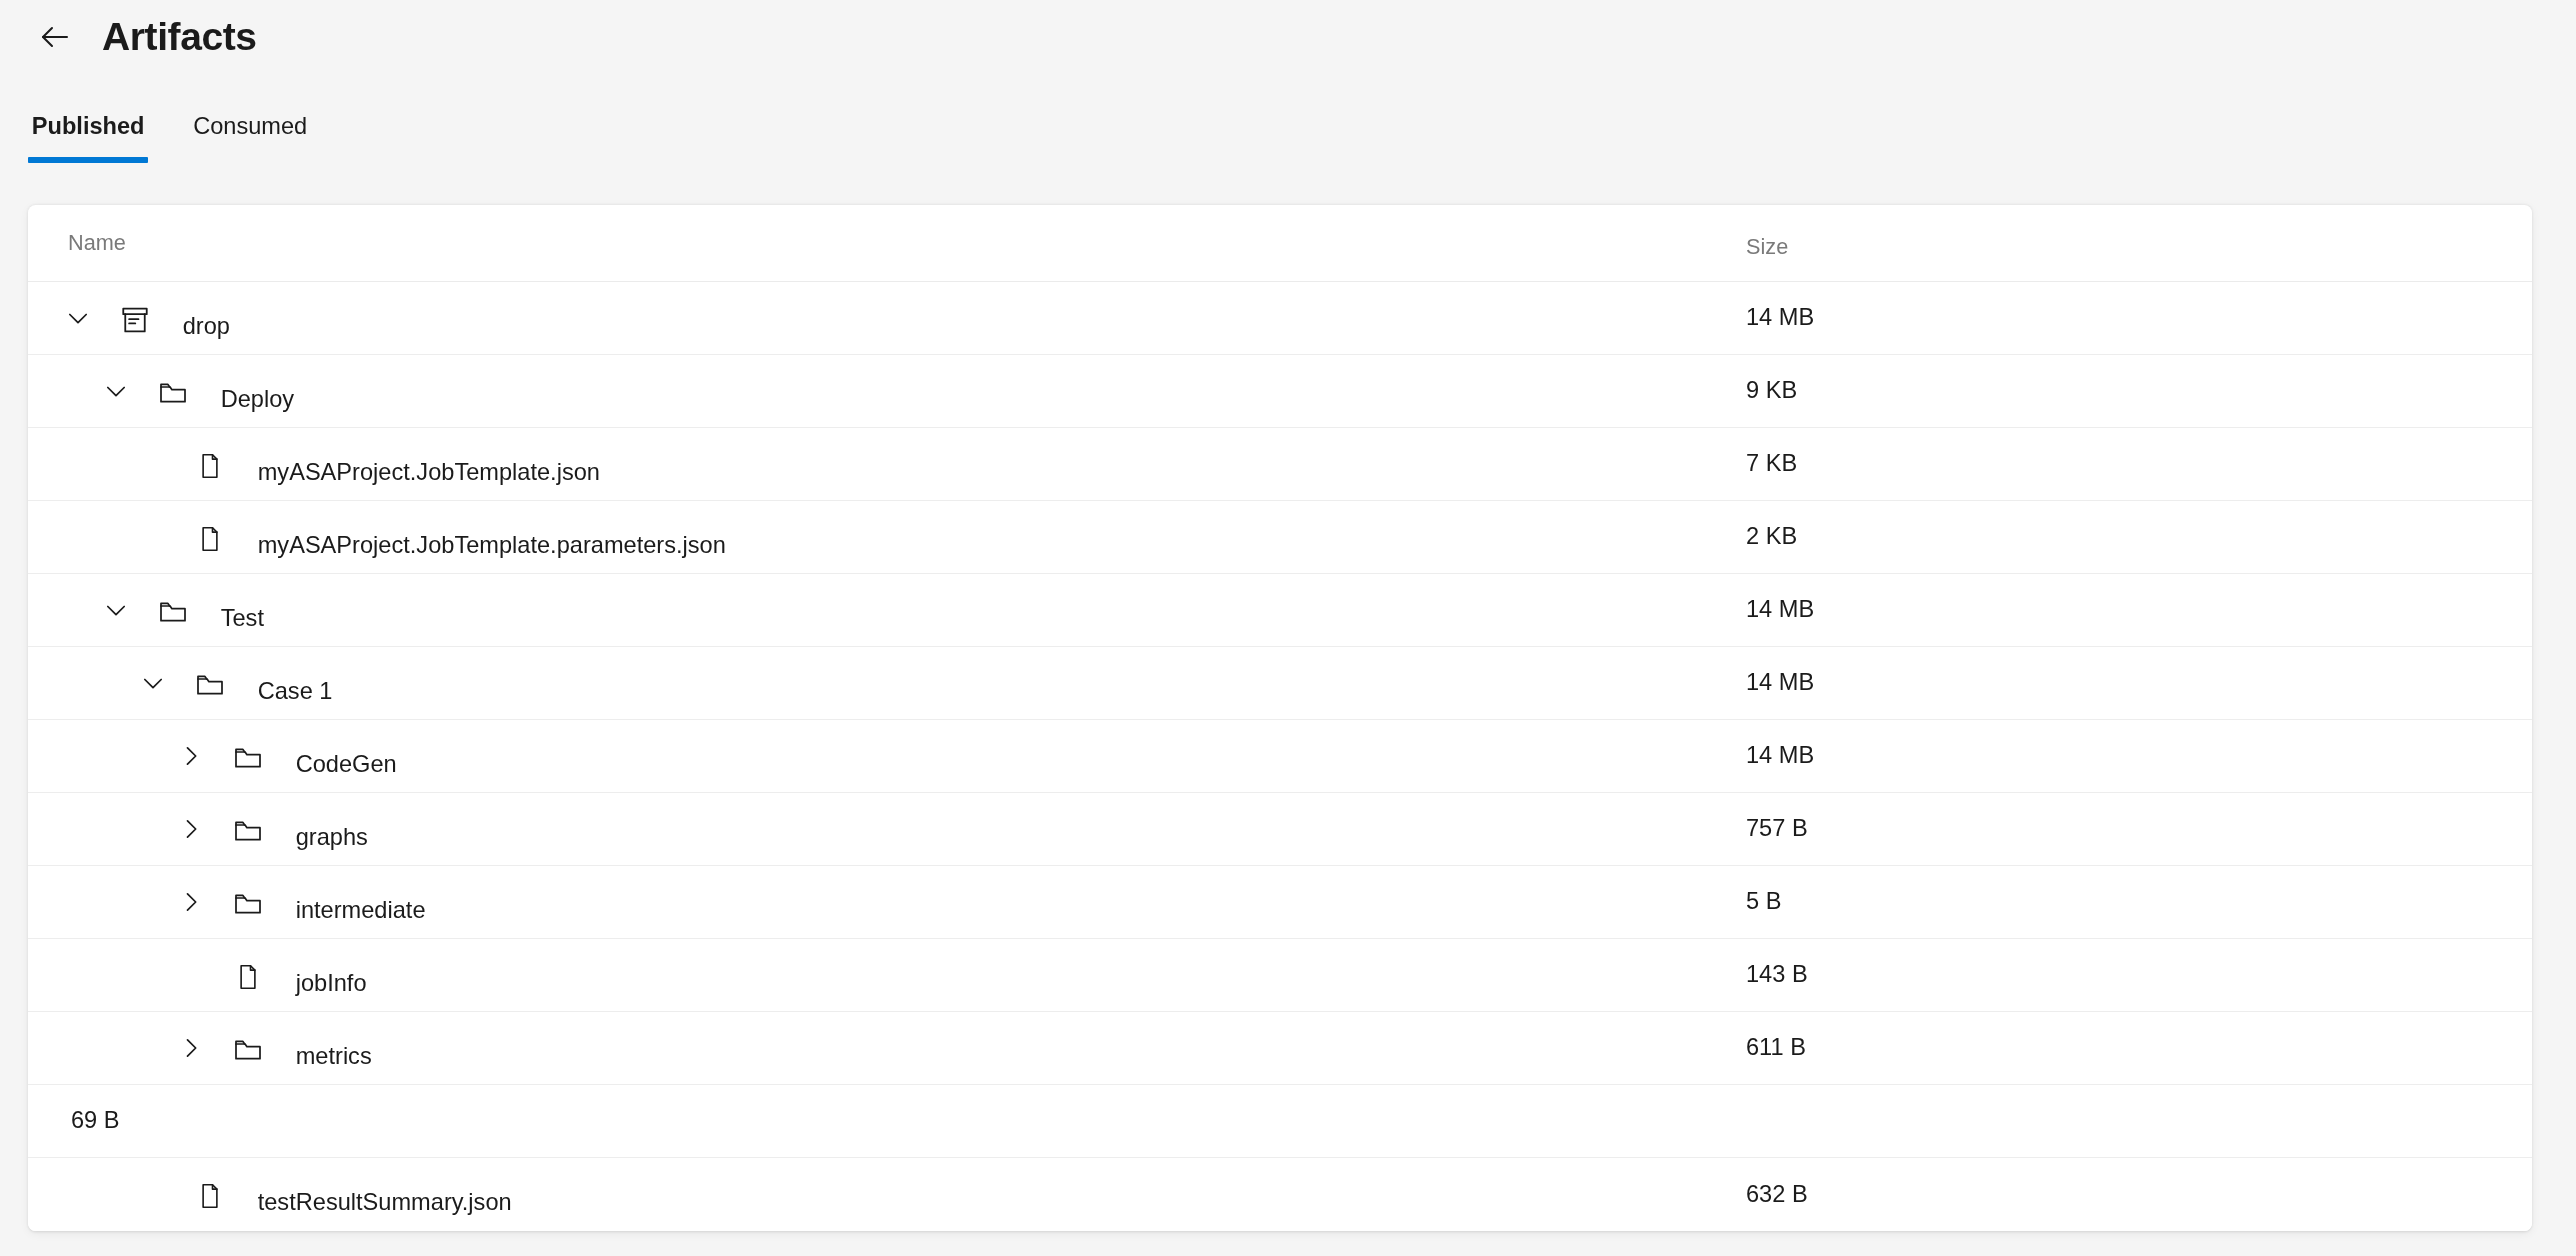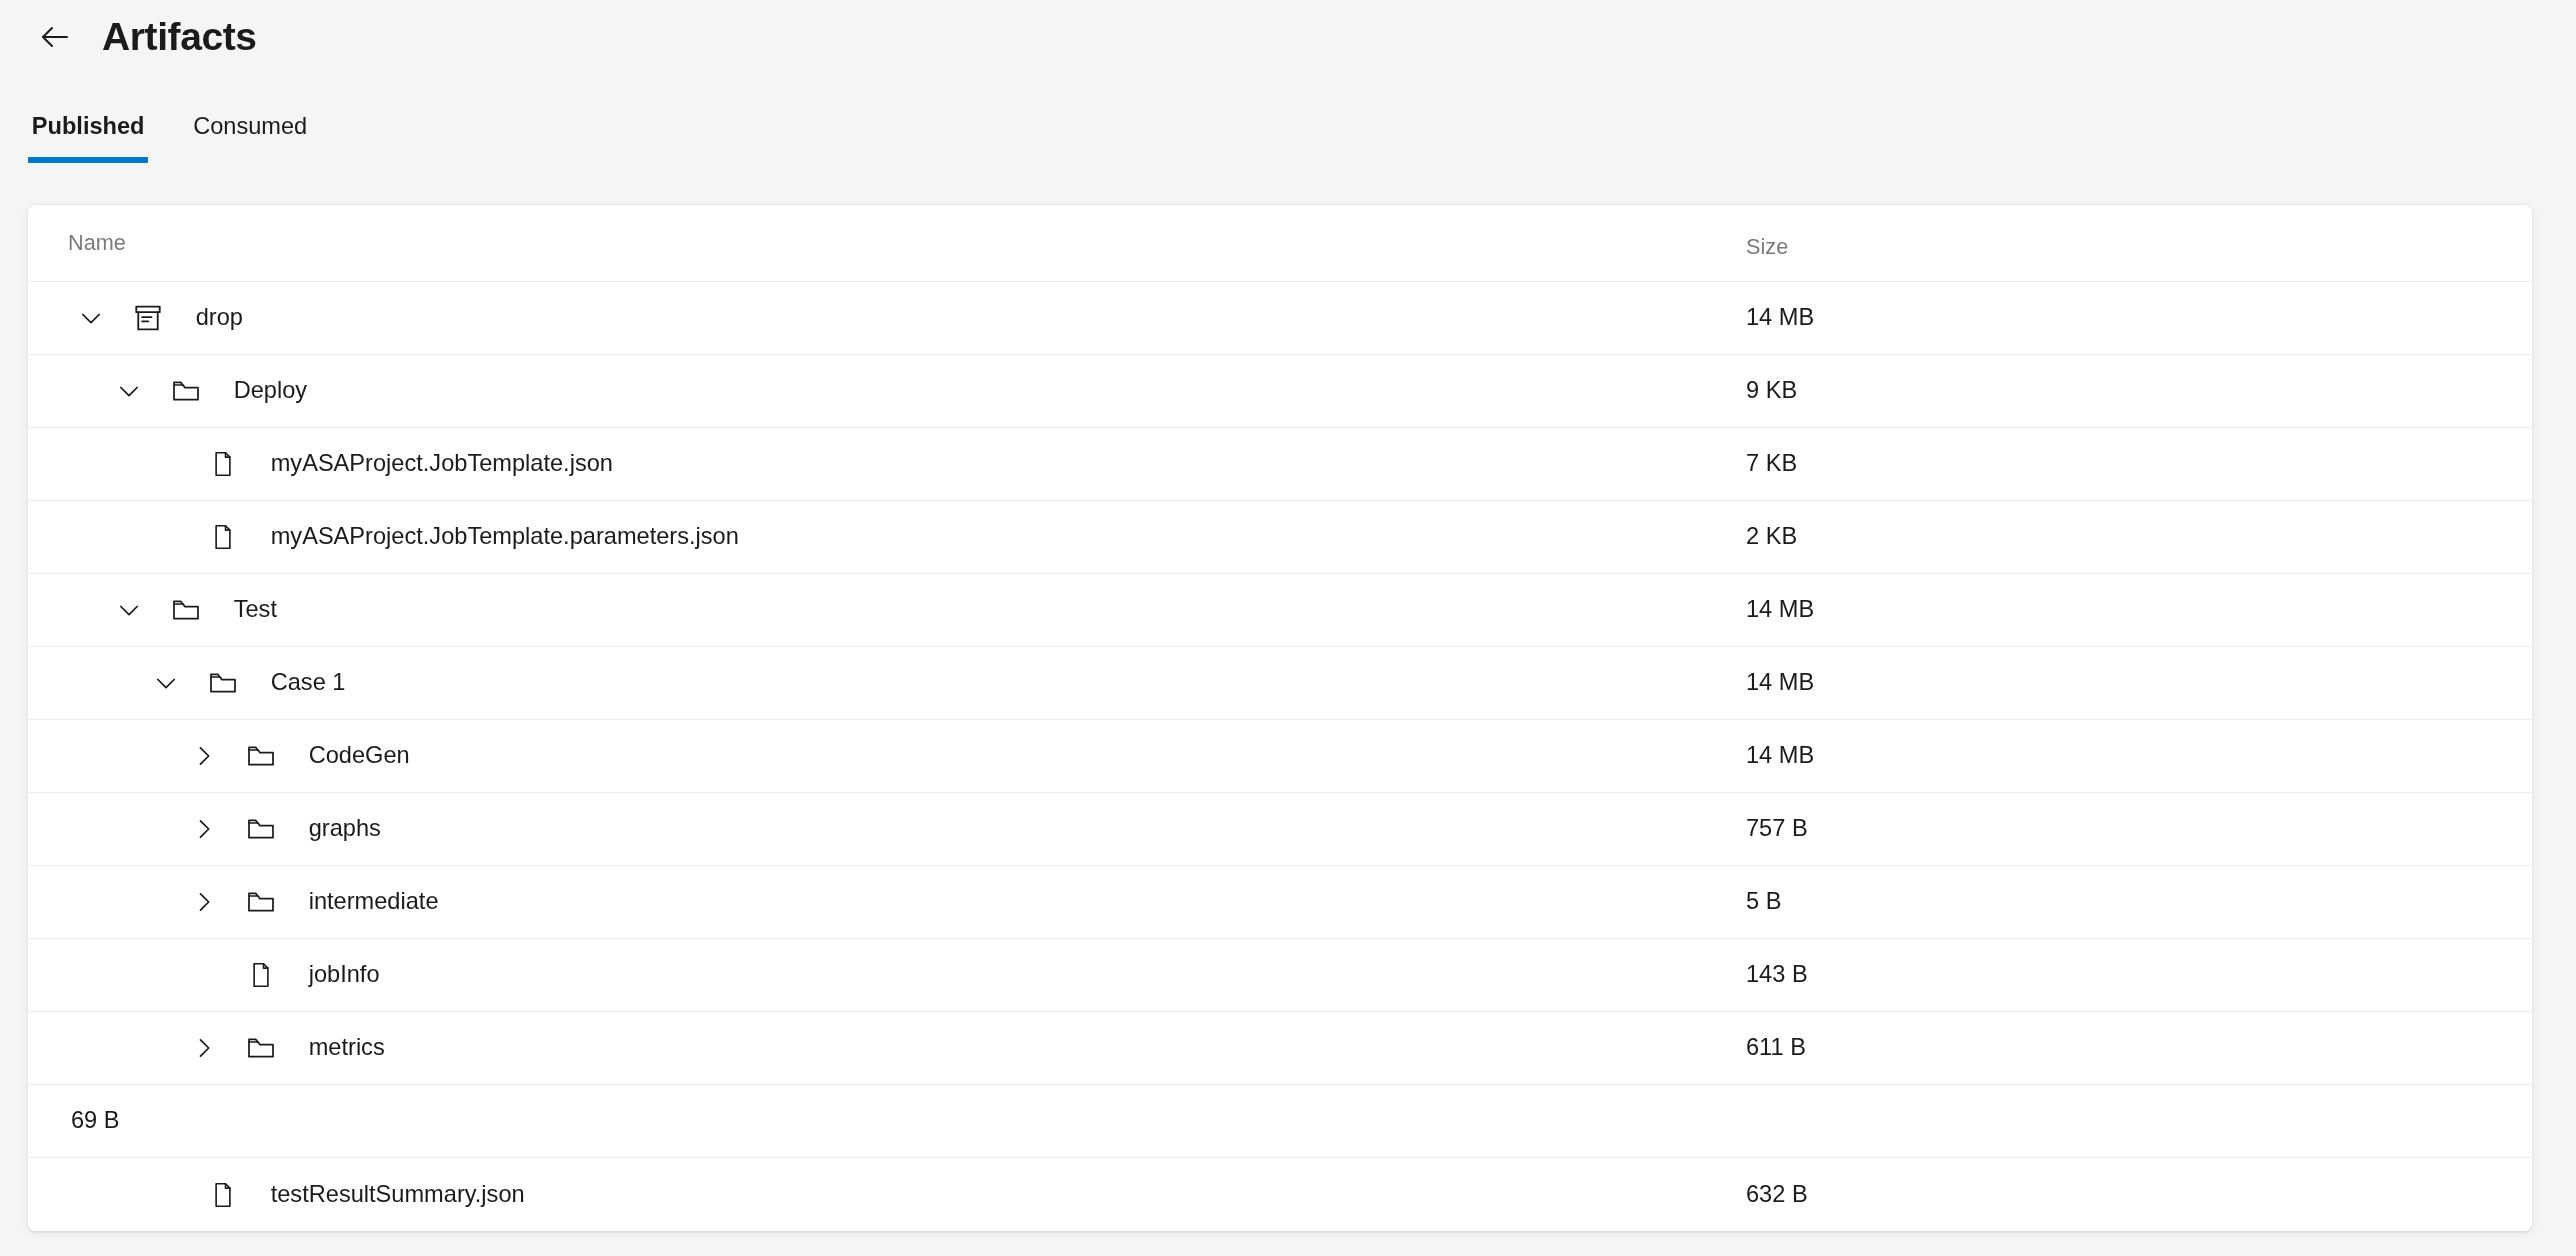--- a/index.html
+++ b/index.html
@@ -81,23 +81,23 @@
     height: 73px;
     border-bottom: 0.9px solid #ededed;
     cursor: pointer;
     background: #fff;
   }
   .row:last-child { border-bottom: none; }
 
   .cell-name {
     flex: 1 1 auto;
     display: flex;
-    align-items: center;
+    align-items: flex-end;
     min-width: 0;
-    padding-left: 30px;
+    padding-left: 17px;
     gap: 12px;
   }
   .cell-size {
     width: 829px;
     flex: none;
     padding-left: 43px;
     font-size: 23.6px;
     color: #1b1b1b;
     line-height: 1;
   }

